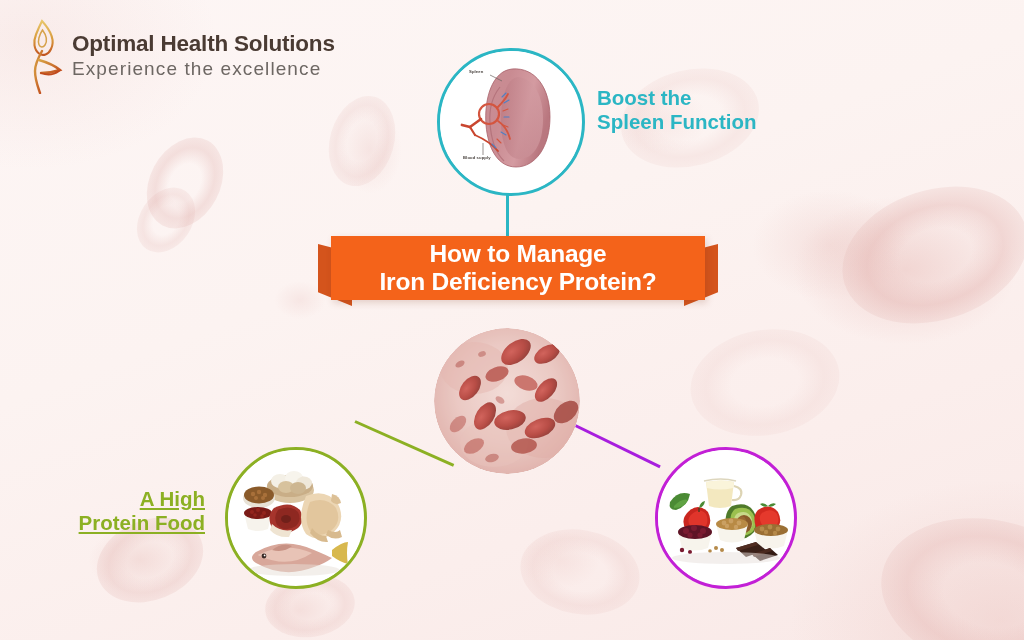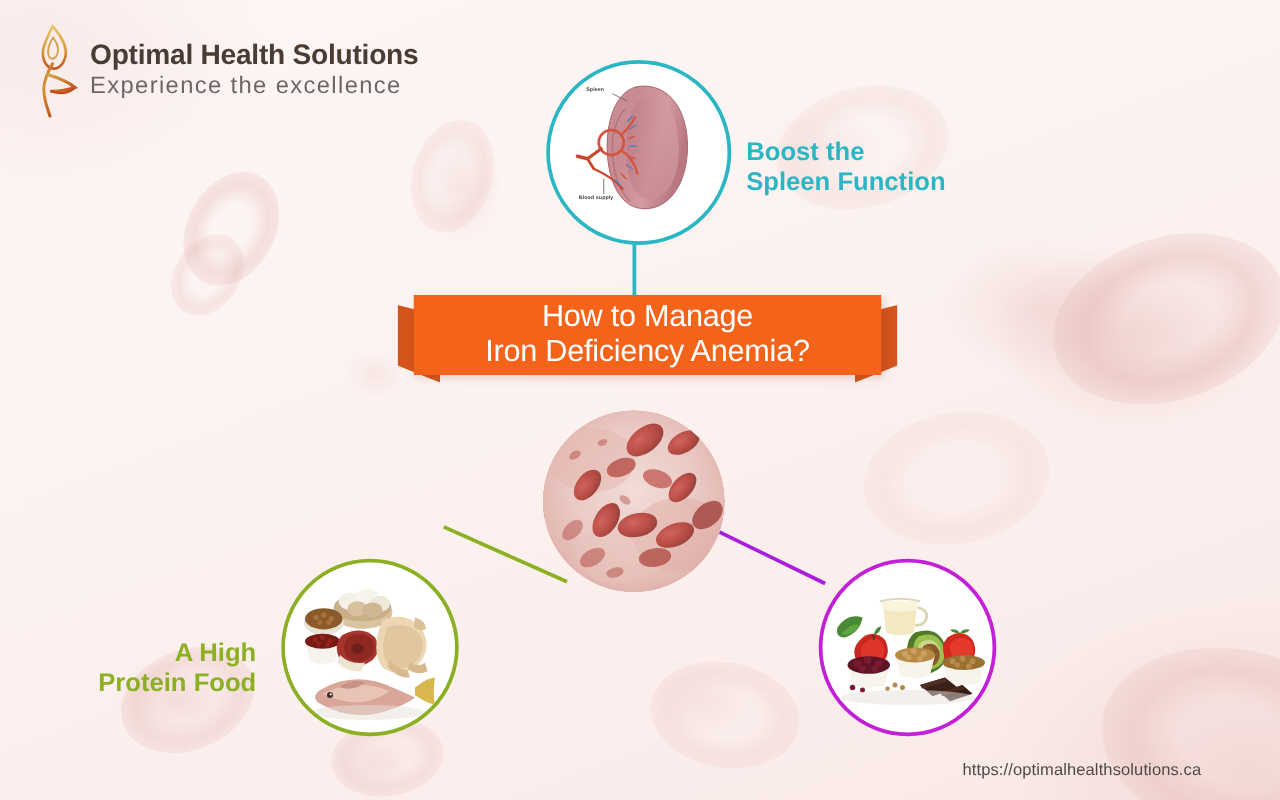--- a/index.html
+++ b/index.html
@@ -33,37 +33,37 @@
   .logo-mark{position:relative;width:44px;height:76px;margin-right:6px;}
   .logo-text{display:flex;flex-direction:column;justify-content:center;}
   .logo-title{font-size:22.5px;font-weight:bold;color:#4a3b33;letter-spacing:-0.2px;line-height:1.1;}
   .logo-sub{font-size:19px;color:#6d6763;letter-spacing:1.1px;margin-top:3px;line-height:1.1;}
 
   
   .node{position:absolute;border-radius:50%;background:#fff;overflow:hidden;}
   .node-img{position:absolute;inset:0;border-radius:50%;overflow:hidden;}
 
   
-  .node-label{position:absolute;font-weight:bold;line-height:1.18;margin-top:24px;}
+  .node-label{position:absolute;font-weight:bold;line-height:1.18;}
   .lbl-spleen{left:597px;top:86px;font-size:20.5px;color:#2bb6c4;}
   .lbl-iron{left:806px;top:487px;font-size:20.5px;color:#c21fd6;}
-  .lbl-protein{left:60px;top:487px;width:145px;text-align:right;font-size:20.5px;color:#8cb023;}
+  .lbl-protein{left:60px;top:487px;width:145px;text-align:right;font-size:20.5px;color:#8cb023;text-decoration:underline;}
 
   
   .conn{position:absolute;background:#2bb6c4;}
 
   
   .banner-wrap{position:absolute;left:318px;top:228px;width:400px;height:90px;}
   .ribbon-tail{position:absolute;width:34px;height:62px;background:#d4541c;top:16px;}
   .ribbon-tail.left{left:0;clip-path:polygon(0 0,100% 14%,100% 100%,0 78%);}
   .ribbon-tail.right{right:0;clip-path:polygon(0 14%,100% 0,100% 78%,0 100%);}
   .banner{position:absolute;left:13px;top:8px;width:374px;height:64px;background:#f4631a;
           box-shadow:2px 3px 7px rgba(120,50,20,.18);
           display:flex;flex-direction:column;align-items:center;justify-content:center;}
-  .banner-line{color:#ffffff;font-weight:normal;font-size:24.5px;line-height:1.16;letter-spacing:-0.2px;white-space:nowrap;}
+  .banner-line{color:#ffffff;font-weight:bold;font-size:24.5px;line-height:1.16;letter-spacing:-0.2px;white-space:nowrap;}
 
   
   .url{position:absolute;left:770px;top:608px;font-size:13.2px;color:#4f4a47;letter-spacing:.1px;}
 
   
   .spl-label{position:absolute;font-size:4.2px;color:#4a4440;font-weight:bold;letter-spacing:.1px;}
 </style>
 </head>
 <body>
 
@@ -178,21 +178,21 @@
   <div class="node-label lbl-spleen">
     <div>Boost the</div>
     <div>Spleen Function</div>
   </div>
 
   <div class="banner-wrap">
     <div class="ribbon-tail left"></div>
     <div class="ribbon-tail right"></div>
     <div class="banner">
       <div class="banner-line">How to Manage</div>
-      <div class="banner-line">Iron Deficiency Anemia?</div>
+      <div class="banner-line">Iron Deficiency Protein?</div>
     </div>
   </div>
 
   <div class="node" style="left:434px;top:328px;width:146px;height:146px;border:none;">
     <div class="node-img">
       <svg width="146" height="146" viewBox="0 0 146 146">
         <defs>
           <radialGradient id="plasma" cx="50%" cy="45%" r="62%">
             <stop offset="0%" stop-color="#f3ded9"></stop>
             <stop offset="55%" stop-color="#e9c6c0"></stop>
@@ -373,15 +373,14 @@
             <circle cx="32" cy="102" r="2"></circle>
           </g>
 
         <ellipse cx="68" cy="108" rx="54" ry="6" fill="#e8e0dc" opacity=".5"></ellipse>
       </svg>
     </div>
   </div>
   <div class="node-label lbl-iron">
   </div>
 
-  <div class="url">https://optimalhealthsolutions.ca</div>
 
 </div>
 
 </body></html>

